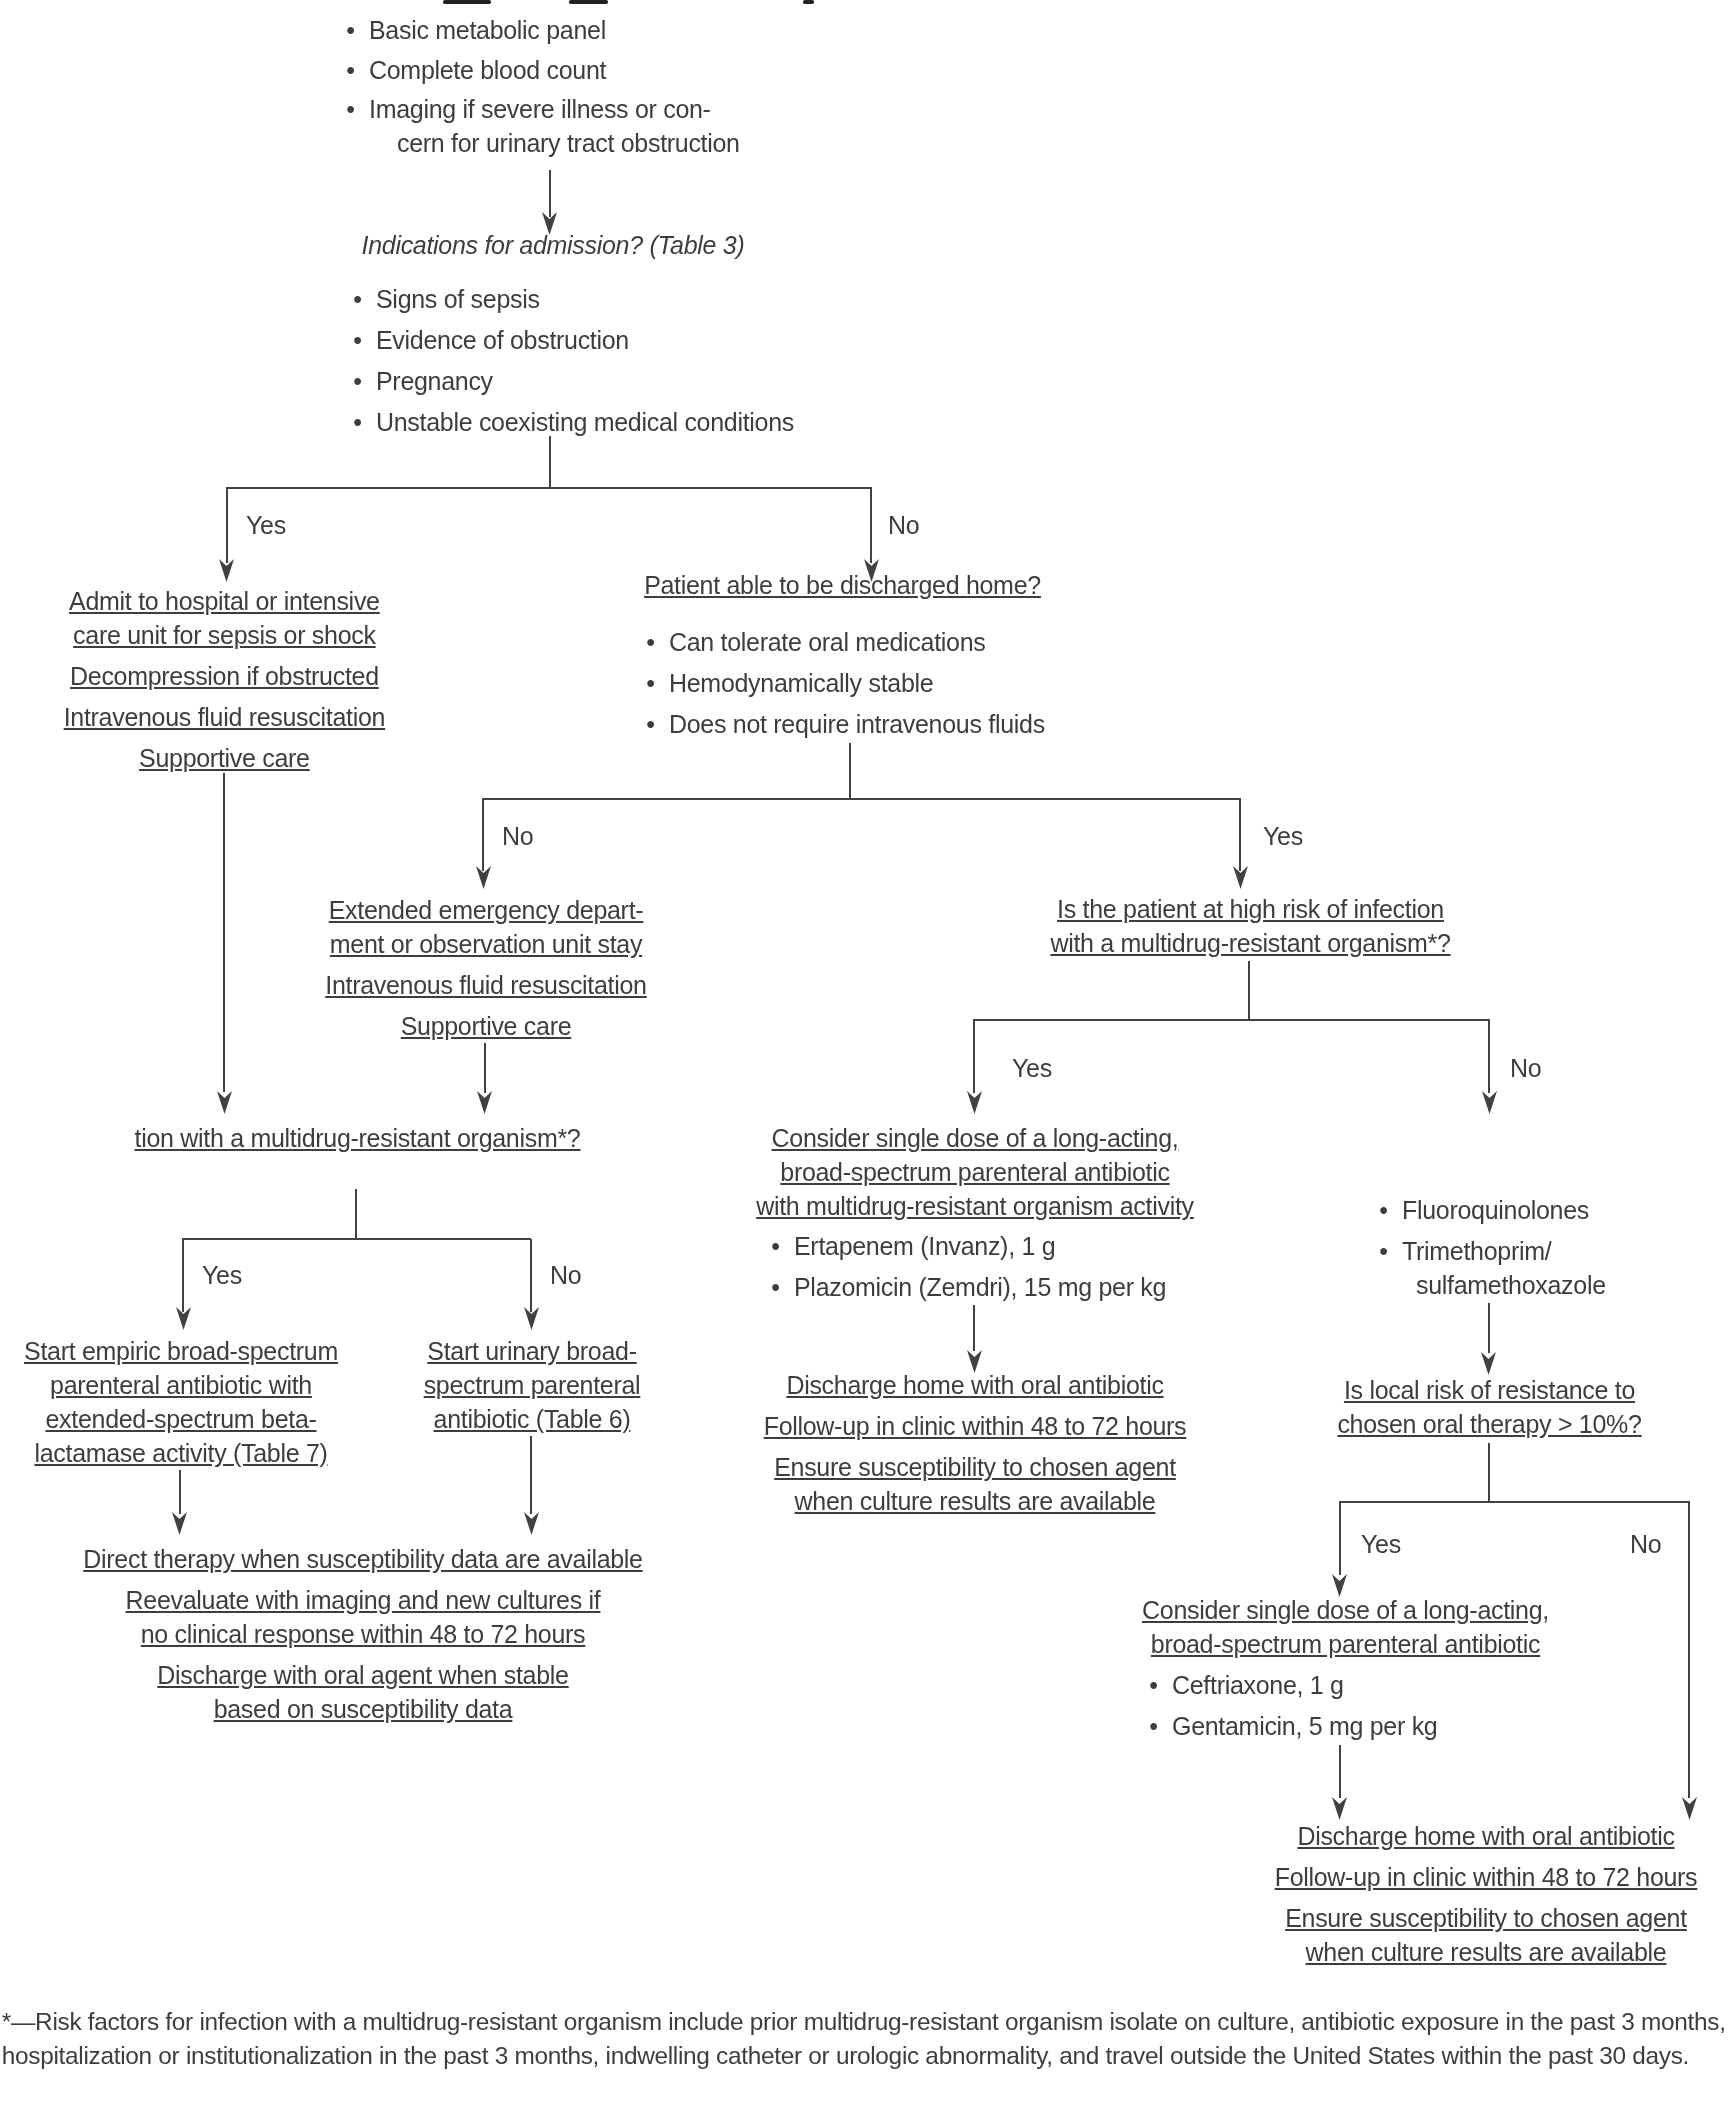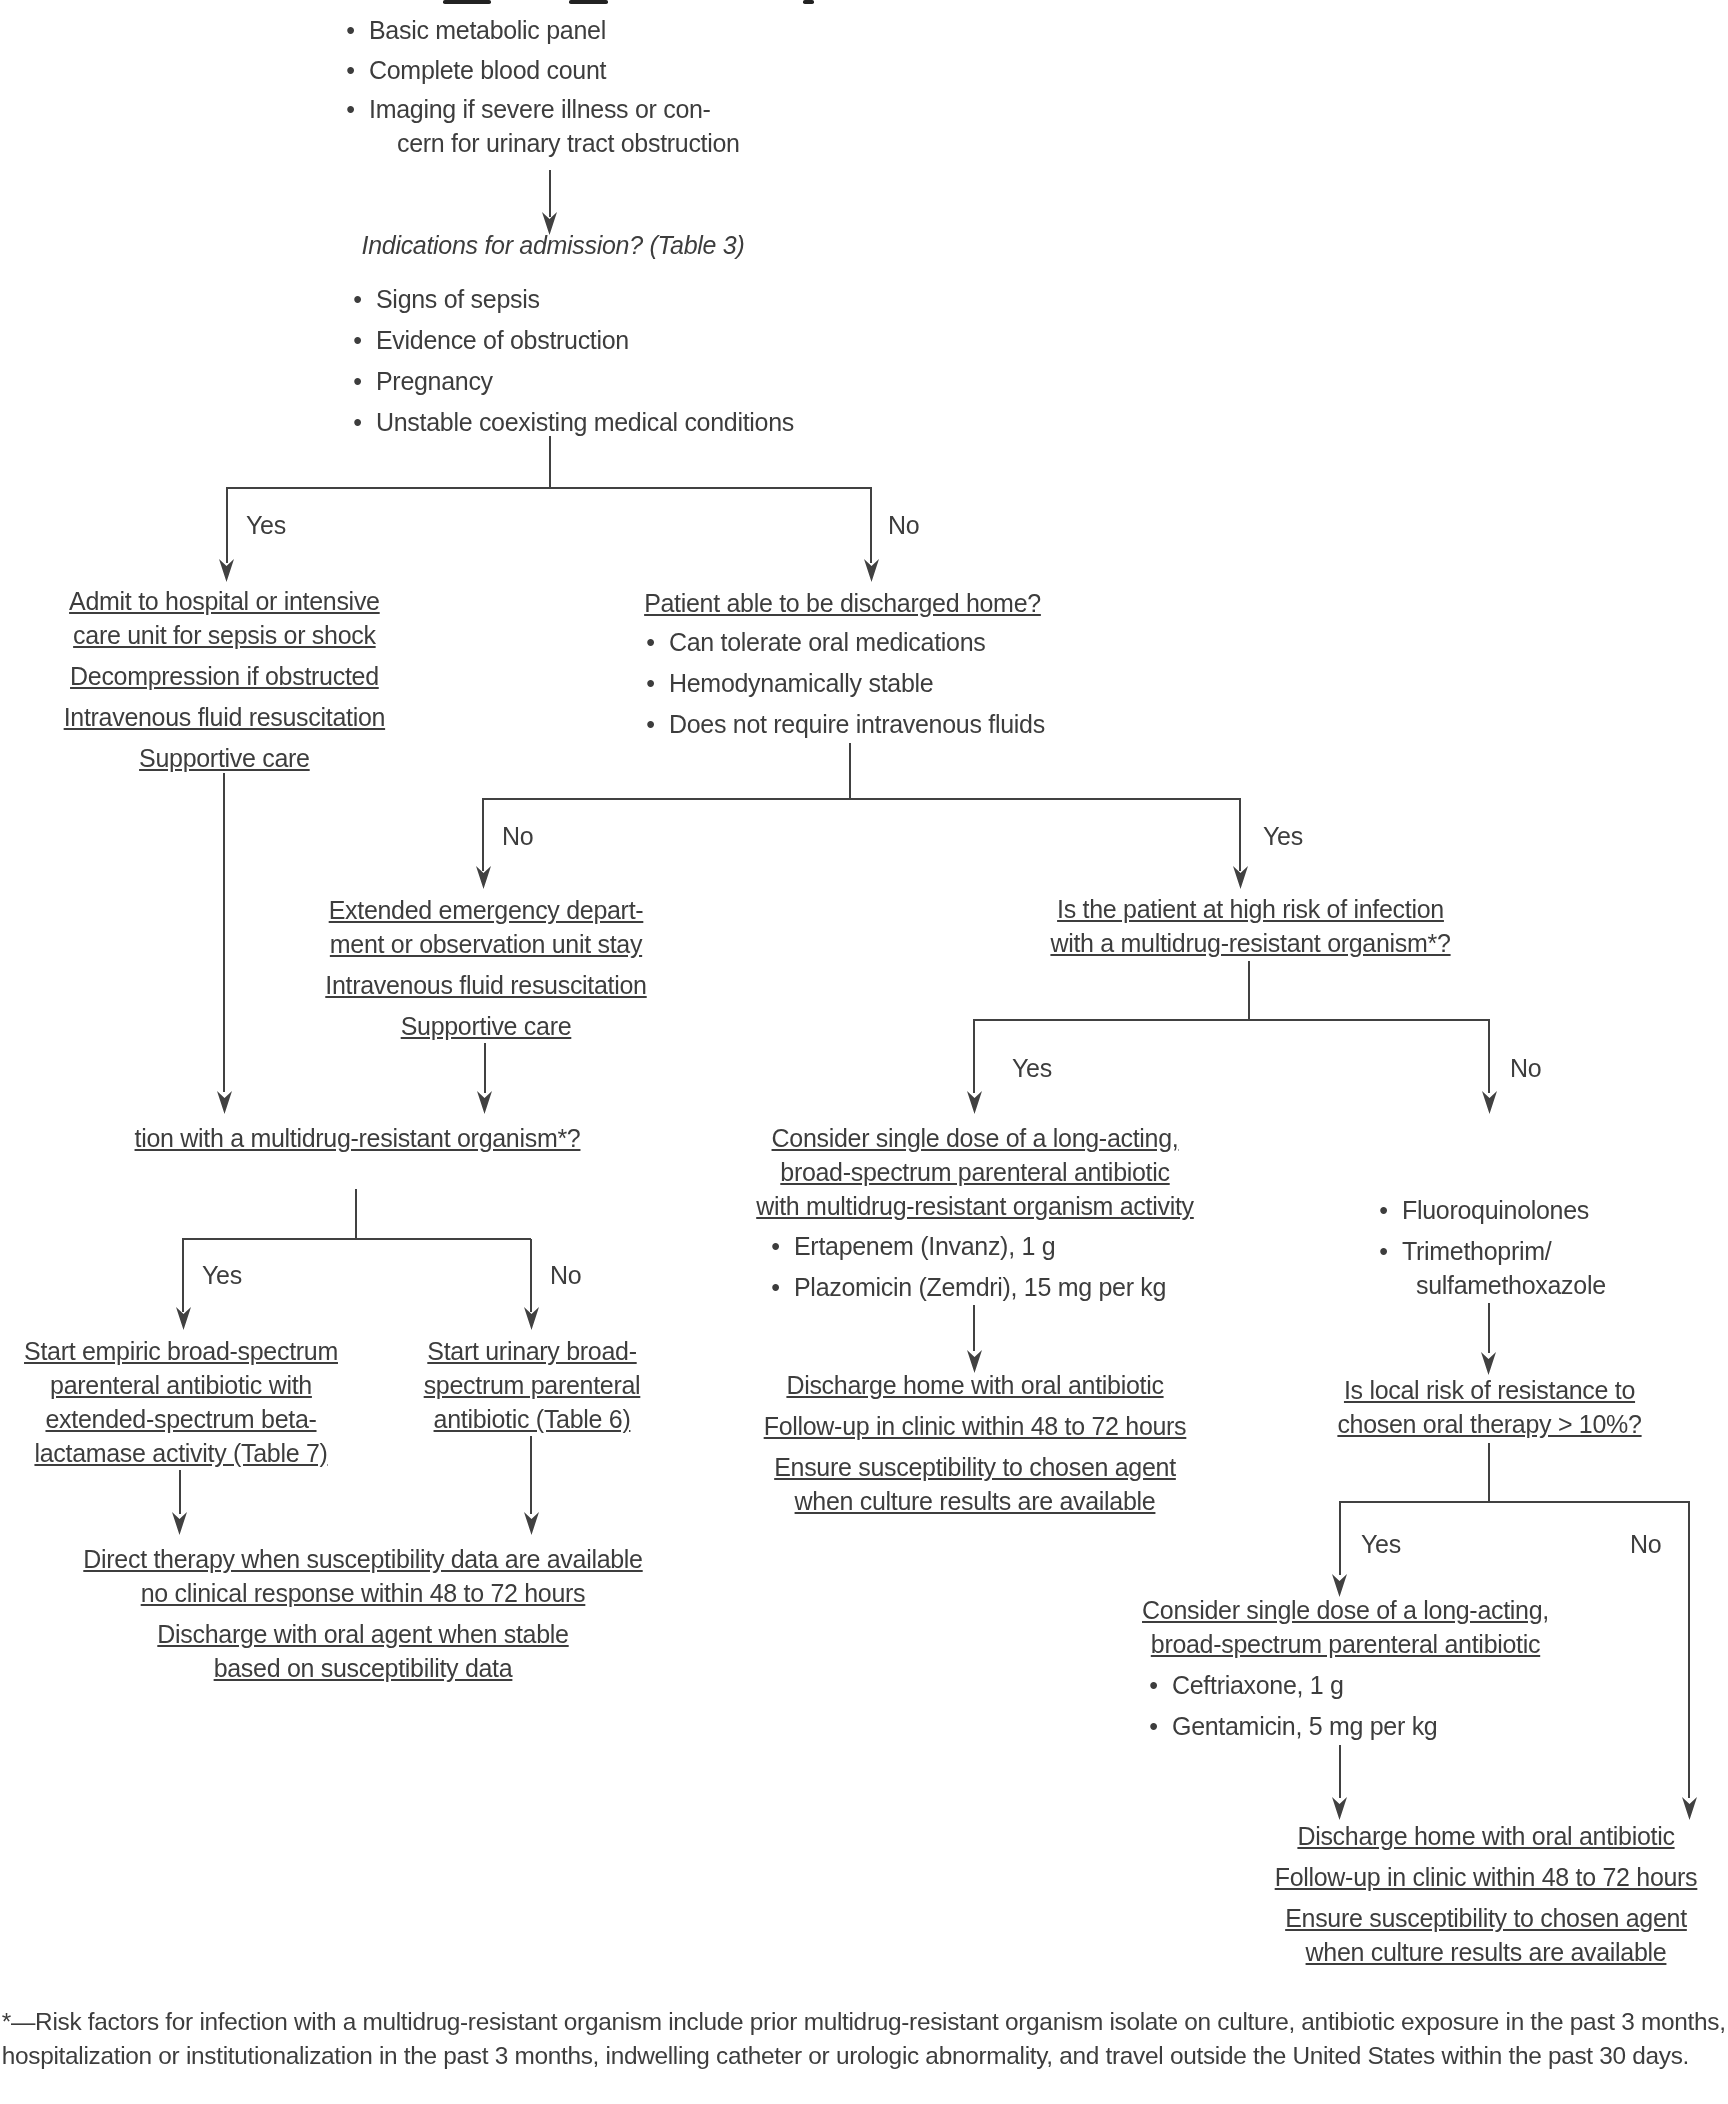--- a/index.html
+++ b/index.html
@@ -95,21 +95,21 @@
   <div class="blk ctr" style="left:20.4px;top:584px;width:408px;">
     <div class="ln">Admit to hospital or intensive</div>
     <div class="ln">care unit for sepsis or shock</div>
     <div class="ln g">Decompression if obstructed</div>
     <div class="ln g">Intravenous fluid resuscitation</div>
     <div class="ln g">Supportive care</div>
   </div>
   <div class="vl" style="left:223px;top:773px;height:319px;"></div>
   <div class="ah" style="left:217px;top:1091px;"></div>
 
-  <div class="blk ctr" style="left:612px;top:586px;width:461px;">
+  <div class="blk ctr" style="left:612px;top:568px;width:461px;">
     <div class="ln">Patient able to be discharged home?</div>
   </div>
   <div class="blk" style="left:641px;top:625px;">
     <div class="bi">
       <span class="bdot">•</span>
       <span class="btxt">Can tolerate oral medications</span>
     </div>
     <div class="bi">
       <span class="bdot">•</span>
       <span class="btxt">Hemodynamically stable</span>
@@ -163,20 +163,21 @@
   <div class="blk ctr" style="left:399px;top:1334px;width:266px;">
     <div class="ln">Start urinary broad-</div>
     <div class="ln">spectrum parenteral</div>
     <div class="ln">antibiotic (Table 6)</div>
   </div>
   <div class="vl" style="left:530px;top:1436px;height:78px;"></div>
   <div class="ah" style="left:524px;top:1512px;"></div>
 
   <div class="blk ctr" style="left:26px;top:1542px;width:674px;">
     <div class="ln">Direct therapy when susceptibility data are available</div>
+    <div class="ln g">Reevaluate with imaging and new cultures if</div>
     <div class="ln">no clinical response within 48 to 72 hours</div>
     <div class="ln g">Discharge with oral agent when stable</div>
     <div class="ln">based on susceptibility data</div>
   </div>
 
   <div class="blk ctr" style="left:1002px;top:892px;width:497px;">
     <div class="ln">Is the patient at high risk of infection</div>
     <div class="ln">with a multidrug-resistant organism*?</div>
   </div>
 

